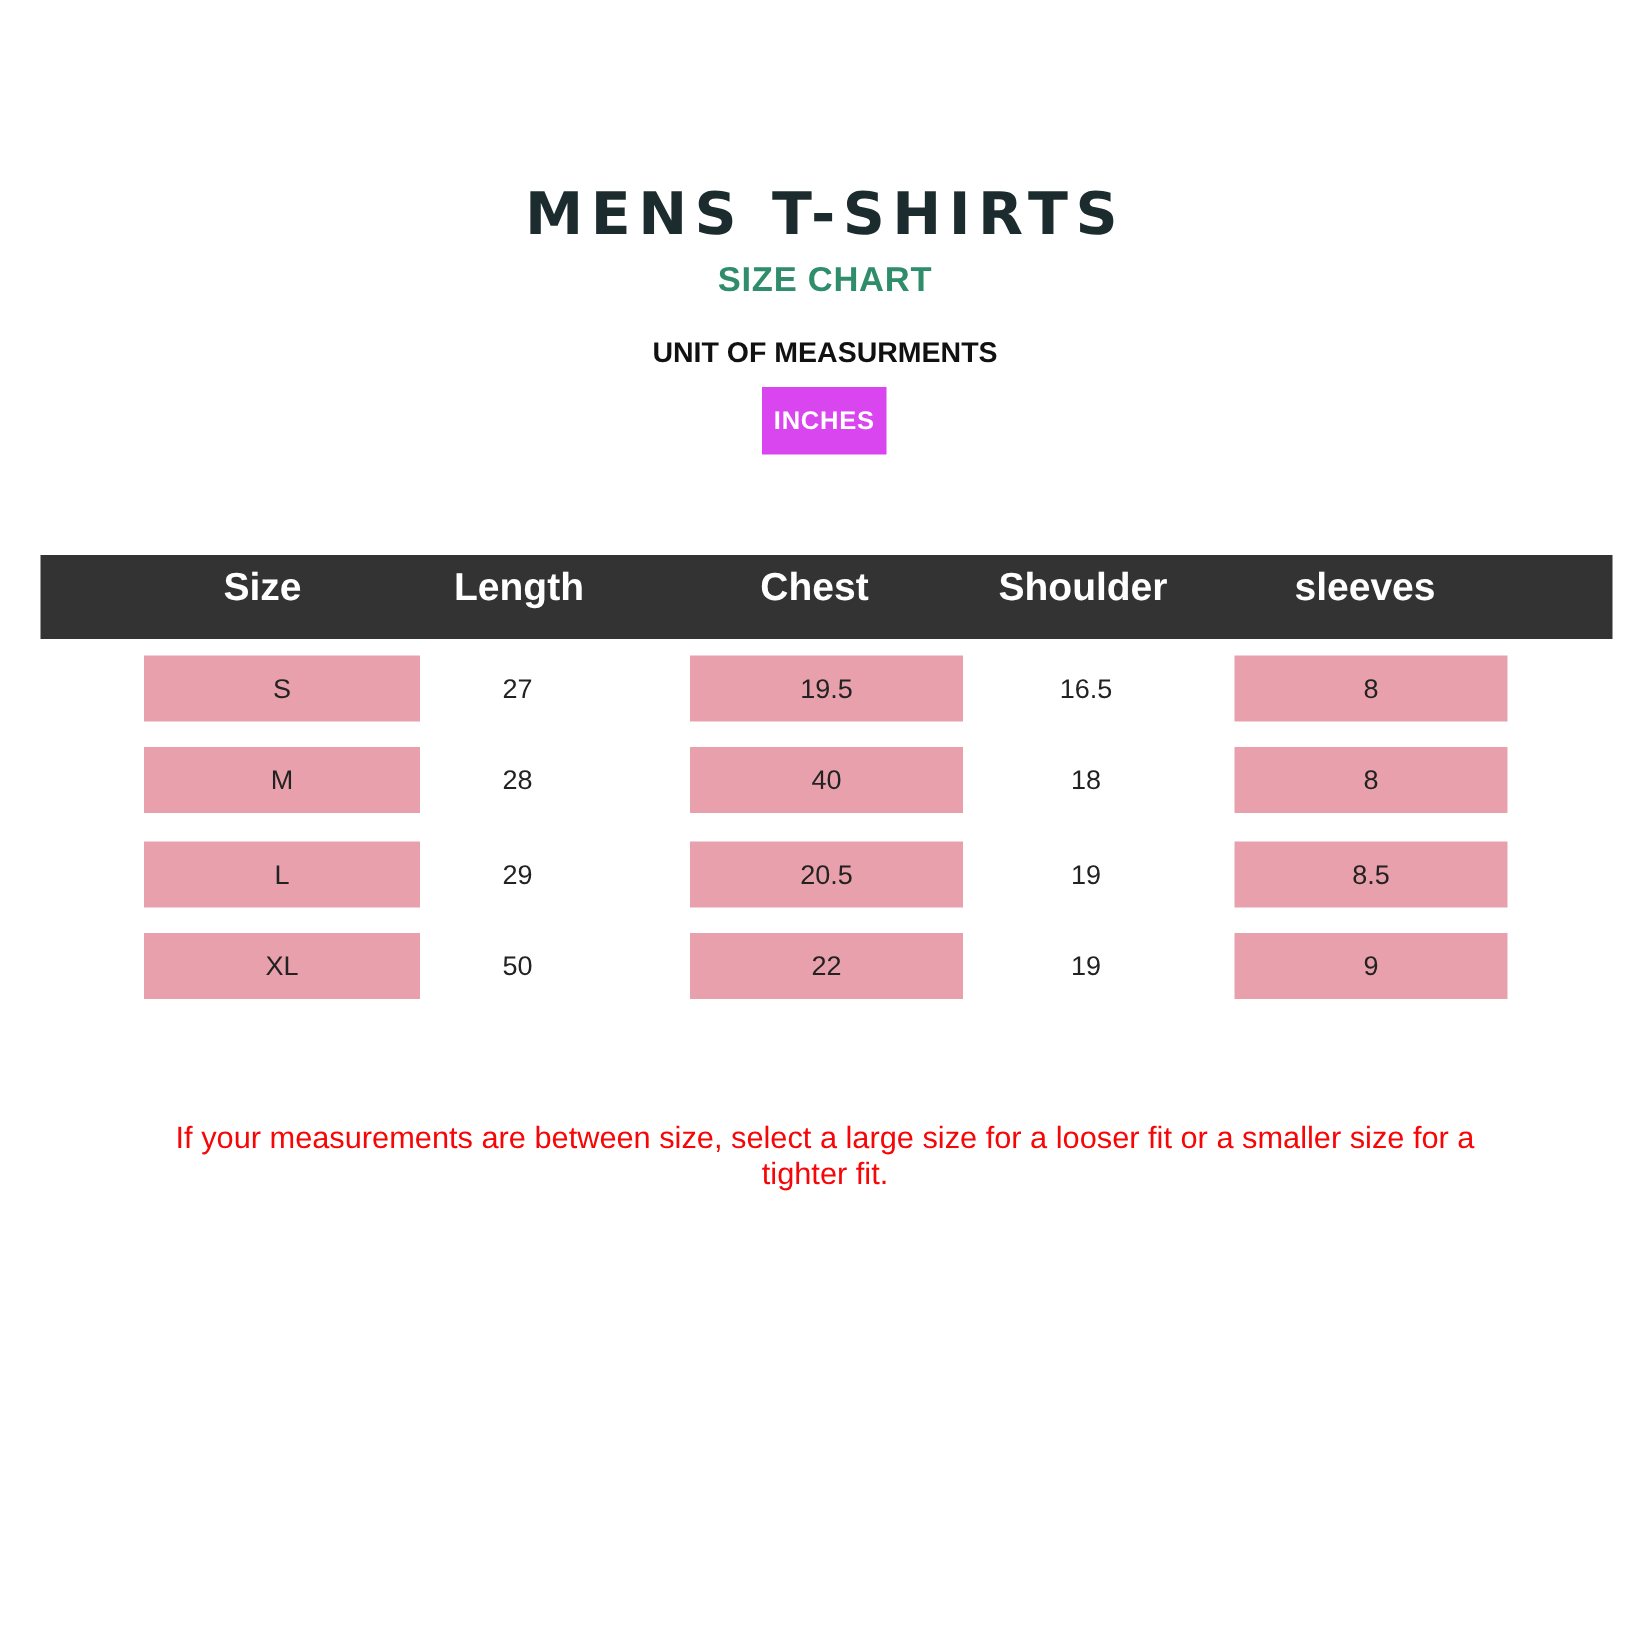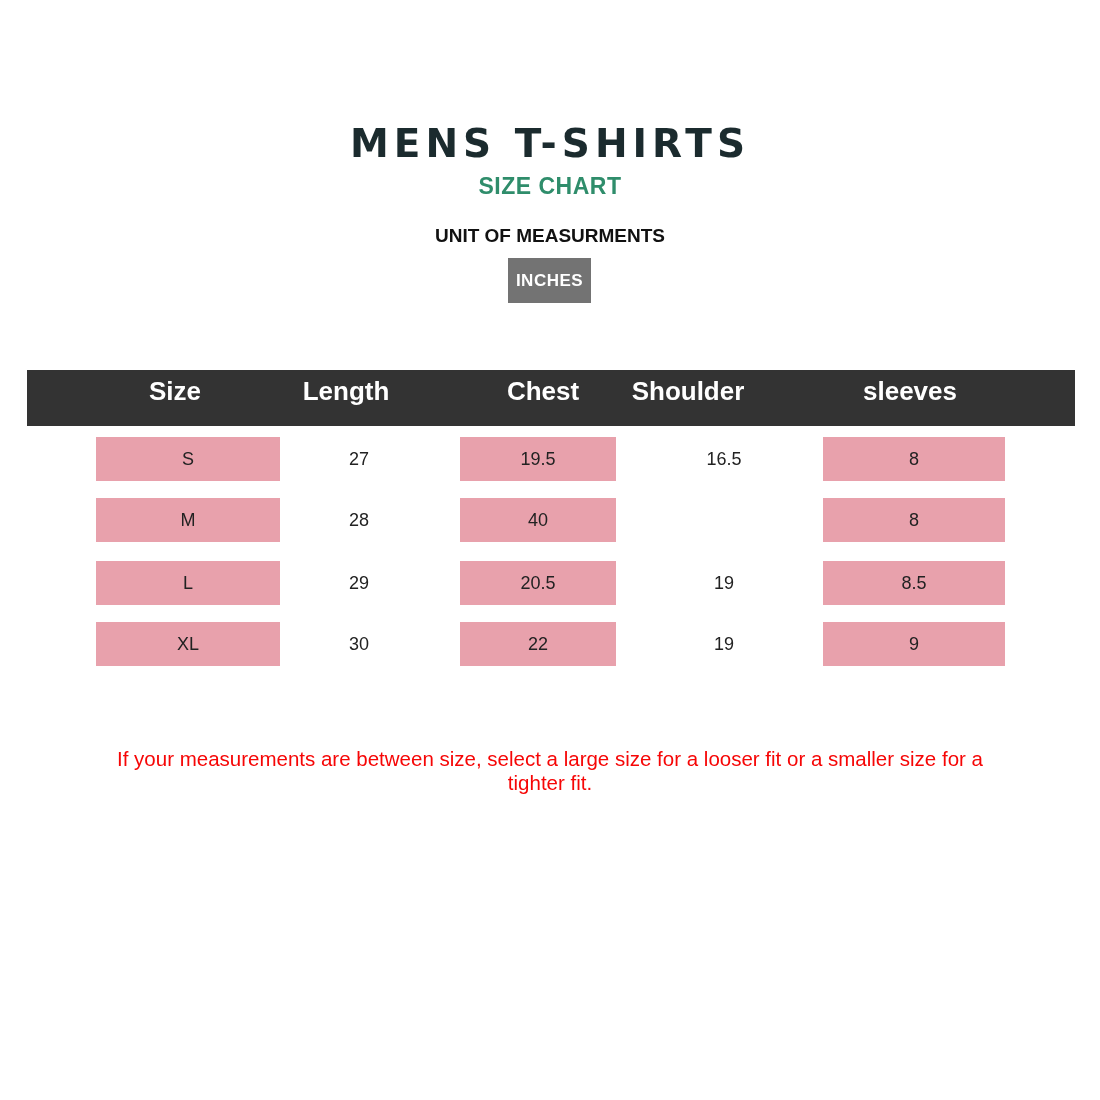--- a/index.html
+++ b/index.html
@@ -35,21 +35,21 @@
     font-weight: 700;
     font-size: 19px;
     color: #111111;
   }
   .inches-badge {
     position: absolute;
     top: 258px;
     left: 508px;
     width: 83px;
     height: 45px;
-    background: #737373;
+    background: #d946ef;
     color: #ffffff;
     font-weight: 700;
     font-size: 17px;
     letter-spacing: 0.5px;
     line-height: 45px;
     text-align: center;
   }
 
   .header-bar {
     position: absolute;
@@ -66,41 +66,41 @@
     height: 42px;
     line-height: 42px;
     text-align: center;
     color: #ffffff;
     font-weight: 700;
     font-size: 26px;
   }
   .hc1 { left: 48px; }
   .hc2 { left: 219px; }
   .hc3 { left: 416px; }
-  .hc4 { left: 561px; }
+  .hc4 { left: 595px; }
   .hc5 { left: 783px; }
 
   .row { position: absolute; left: 0; width: 1100px; height: 44px; }
   .row1 { top: 437px; }
   .row2 { top: 498px; }
   .row3 { top: 561px; }
   .row4 { top: 622px; }
   .cell {
     position: absolute;
     top: 0;
     height: 44px;
     line-height: 44px;
     text-align: center;
     font-size: 18px;
     color: #222222;
   }
   .pink { background: #e8a1ac; }
   .c-size     { left: 96px;  width: 184px; }
-  .c-length   { left: 289px; width: 140px; }
-  .c-chest    { left: 460px; width: 156px; }
+  .c-length   { left: 275px; width: 140px; }
+  .c-chest    { left: 460px; width: 182px; }
   .c-shoulder { left: 654px; width: 140px; }
   .c-sleeves  { left: 823px; width: 182px; }
 
   .note-heading {
     top: 716px;
     font-weight: 700;
     font-size: 19px;
     letter-spacing: 0.5px;
     color: #f60606;
   }
@@ -139,34 +139,35 @@
     <div class="cell c-length">27</div>
     <div class="cell pink c-chest">19.5</div>
     <div class="cell c-shoulder">16.5</div>
     <div class="cell pink c-sleeves">8</div>
   </div>
 
   <div class="row row2">
     <div class="cell pink c-size">M</div>
     <div class="cell c-length">28</div>
     <div class="cell pink c-chest">40</div>
+    <div class="cell c-shoulder">18</div>
     <div class="cell pink c-sleeves">8</div>
   </div>
 
   <div class="row row3">
     <div class="cell pink c-size">L</div>
     <div class="cell c-length">29</div>
     <div class="cell pink c-chest">20.5</div>
     <div class="cell c-shoulder">19</div>
     <div class="cell pink c-sleeves">8.5</div>
   </div>
 
   <div class="row row4">
     <div class="cell pink c-size">XL</div>
-    <div class="cell c-length">30</div>
+    <div class="cell c-length">50</div>
     <div class="cell pink c-chest">22</div>
     <div class="cell c-shoulder">19</div>
     <div class="cell pink c-sleeves">9</div>
   </div>
 
   <div class="note-text">If your measurements are between size, select a large size for a looser fit or a smaller size for a tighter fit.</div>
 
 </div>
 
 </body></html>

